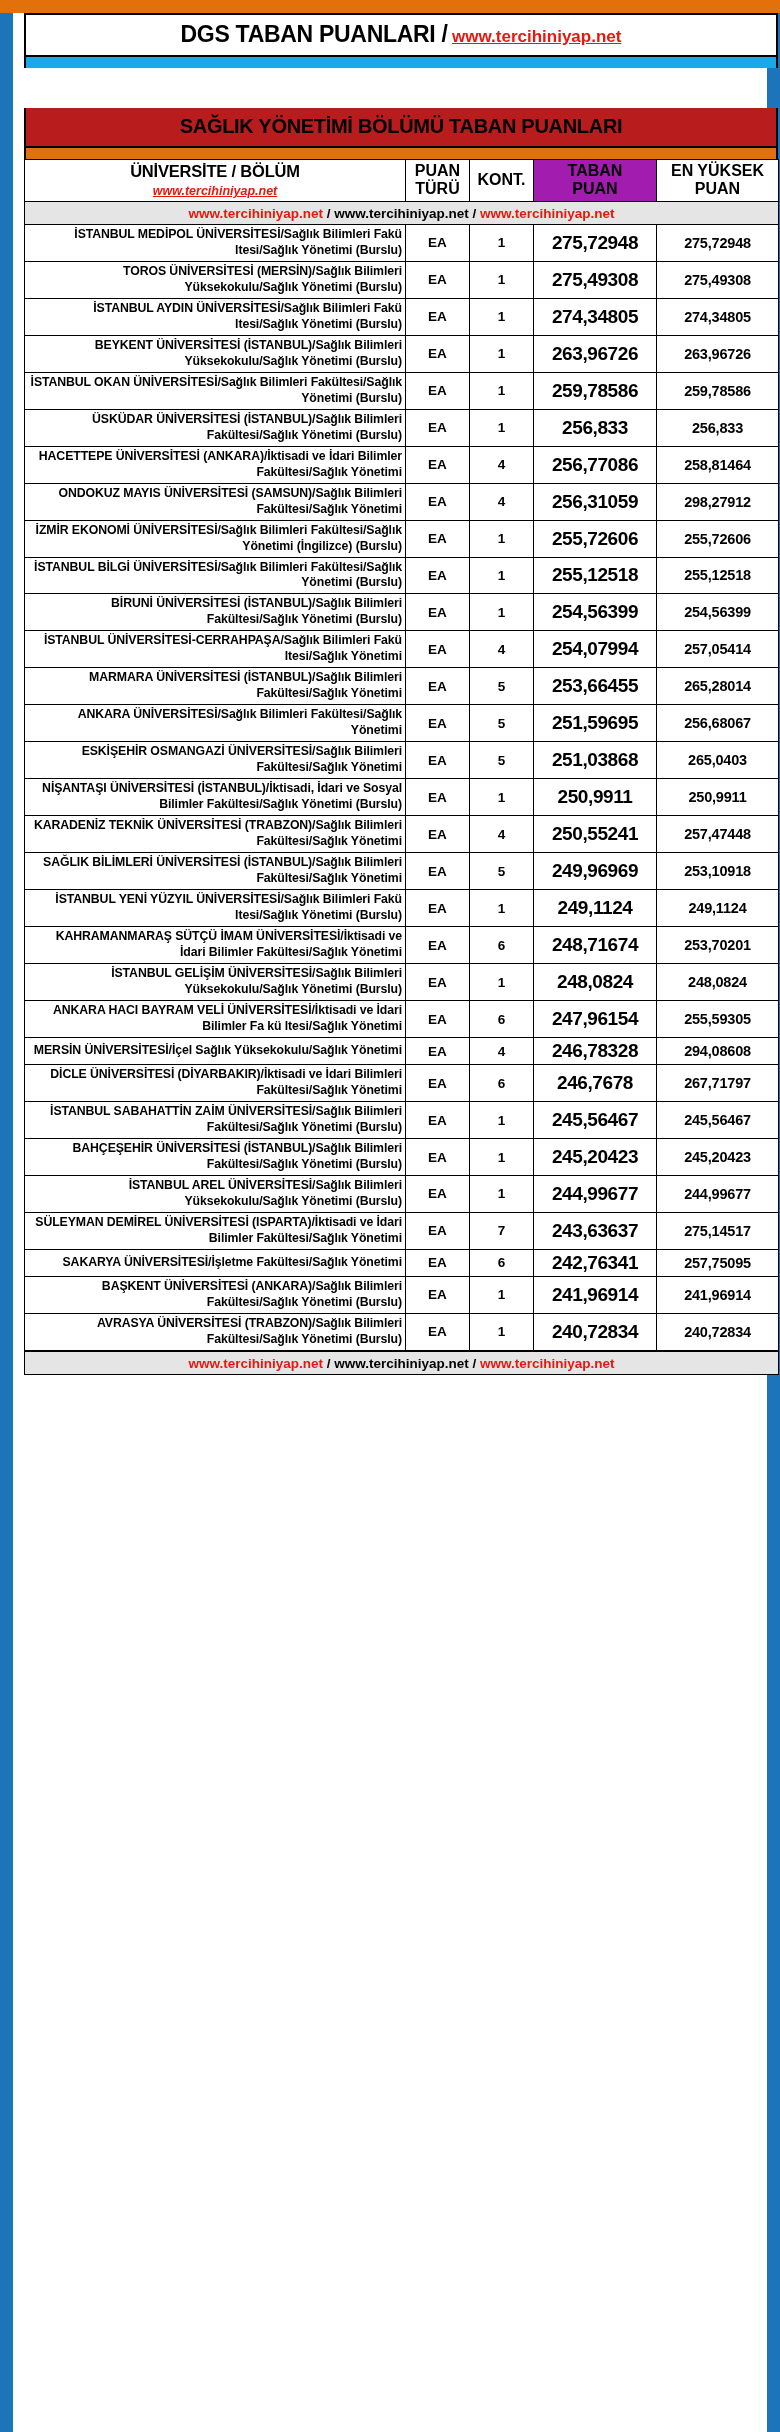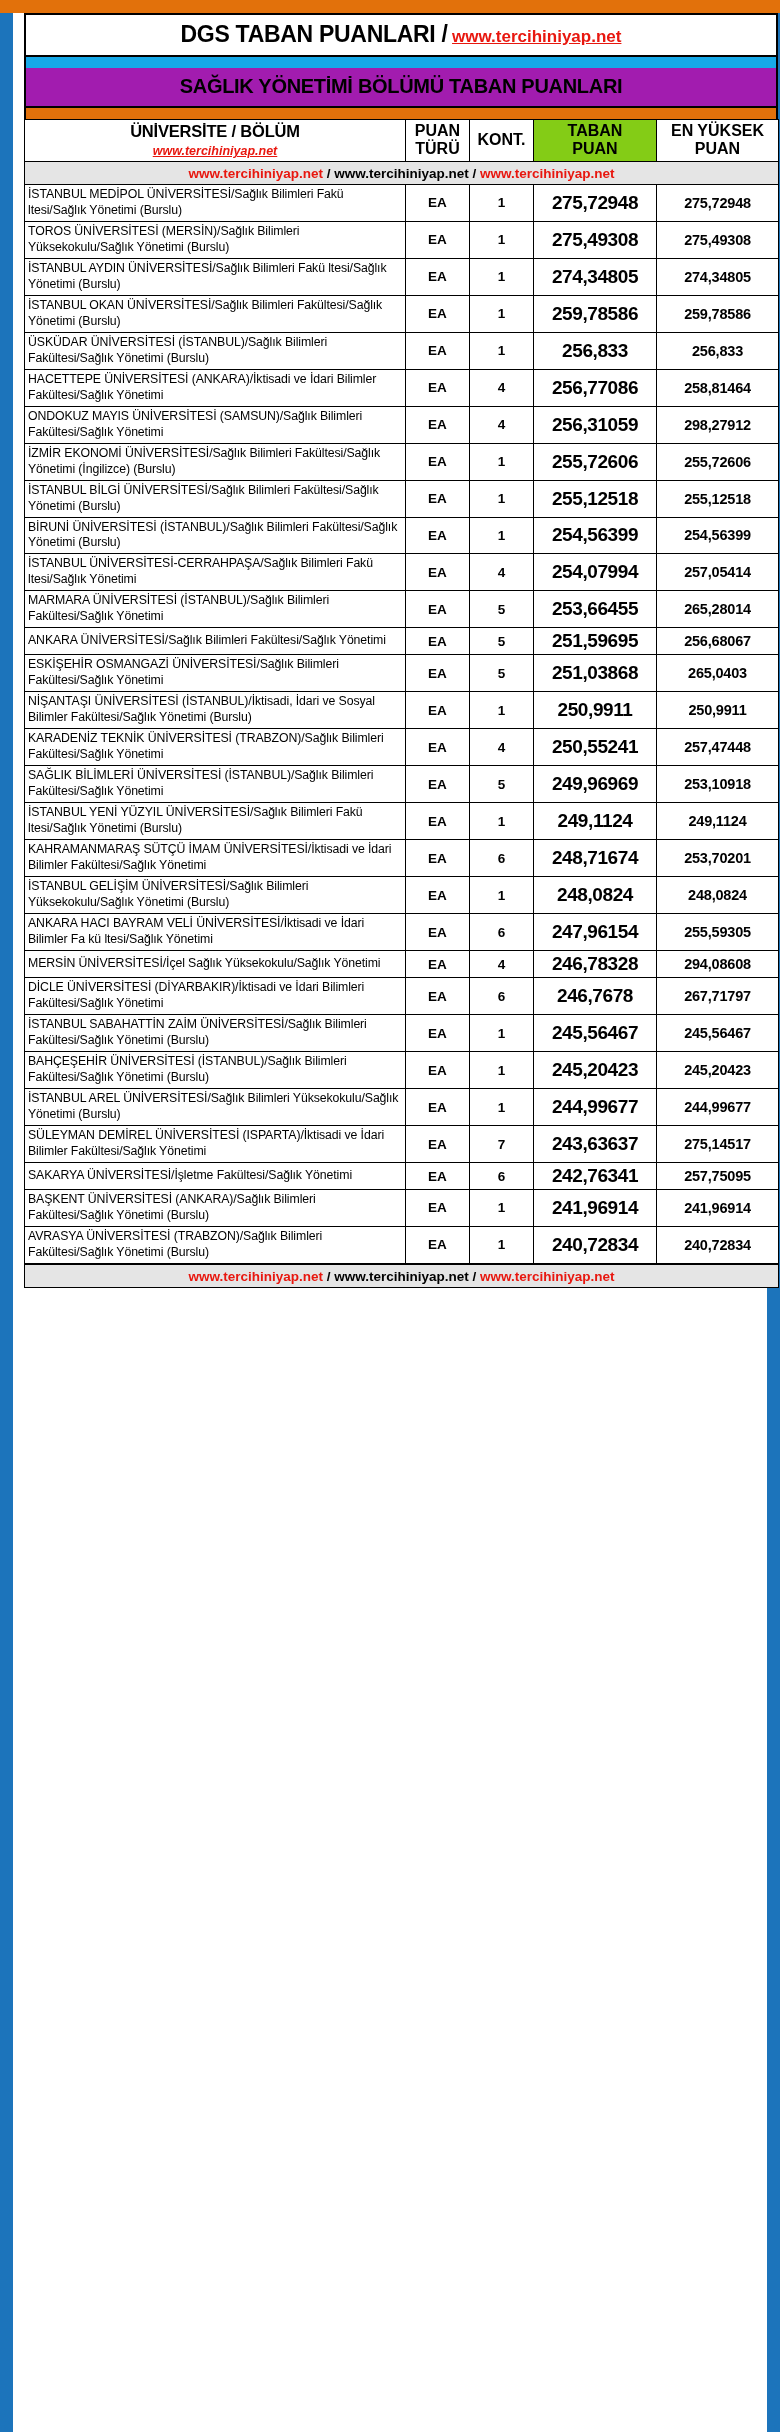--- a/index.html
+++ b/index.html
@@ -49,25 +49,26 @@
   .title-link{
     color:#e8170f; font-size:17px; font-weight:bold;
     text-decoration:underline;
   }
   .cyan-bar{
     height:11px; background:#17a9e8;
     border-left:2px solid #000; border-right:2px solid #000;
     box-sizing:border-box;
   }
   .subtitle-box{
-    background:#a21caf;
+    background:#b91c1c;
     border:2px solid #000; border-top:none;
     text-align:center;
     padding:7px 4px 8px 4px;
     box-sizing:border-box;
+    margin-top:40px;
   }
   .subtitle-text{
     font-size:20px; font-weight:bold; color:#000;
     letter-spacing:-0.3px; white-space:nowrap;
   }
   .orange-bar{
     height:11px; background:#e2710b;
     border-left:2px solid #000; border-right:2px solid #000;
     box-sizing:border-box;
   }
@@ -100,35 +101,35 @@
     font-size:16.5px; font-weight:bold; color:#000; letter-spacing:-0.2px;
   }
   .hdr-uni .h2{
     font-size:12.5px; font-weight:bold; font-style:italic;
     color:#e8170f; text-decoration:underline; margin-top:3px;
   }
   .hdr-cell{
     text-align:center; font-size:16px; font-weight:bold; color:#000;
     background:#fff; line-height:1.15;
   }
-  .hdr-cell.taban{ background:#84cc16; }
+  .hdr-cell.taban{ background:#a21caf; }
 
   
   .banner-cell{
     background:#e5e5e5; text-align:center; padding:3px 0 4px 0;
   }
   .banner-text{
     font-size:13.5px; font-weight:bold; white-space:nowrap;
   }
   .banner-text .rd{color:#e8170f;}
   .banner-text .bk{color:#000;}
 
   
   .c-name{
-    text-align:left; font-size:12.3px; font-weight:normal; color:#000;
+    text-align:right; font-size:12.3px; font-weight:bold; color:#000;
     line-height:1.30; padding:5px 4px 6px 4px; letter-spacing:-0.1px;
   }
   .c-tur, .c-kont{
     text-align:center; font-size:13.5px; font-weight:bold; color:#000;
   }
   .c-taban{
     text-align:center; font-size:19px; font-weight:bold; color:#000;
     letter-spacing:-0.4px;
   }
   .c-max{
@@ -211,20 +212,27 @@
             <td class="c-kont">1</td>
             <td class="c-taban">275,49308</td>
             <td class="c-max">275,49308</td>
           </tr>
           <tr>
             <td class="c-name">İSTANBUL AYDIN ÜNİVERSİTESİ/Sağlık Bilimleri Fakü ltesi/Sağlık Yönetimi (Burslu)</td>
             <td class="c-tur">EA</td>
             <td class="c-kont">1</td>
             <td class="c-taban">274,34805</td>
             <td class="c-max">274,34805</td>
+          </tr>
+          <tr>
+            <td class="c-name">BEYKENT ÜNİVERSİTESİ (İSTANBUL)/Sağlık Bilimleri Yüksekokulu/Sağlık Yönetimi (Burslu)</td>
+            <td class="c-tur">EA</td>
+            <td class="c-kont">1</td>
+            <td class="c-taban">263,96726</td>
+            <td class="c-max">263,96726</td>
           </tr>
           <tr>
             <td class="c-name">İSTANBUL OKAN ÜNİVERSİTESİ/Sağlık Bilimleri Fakültesi/Sağlık Yönetimi (Burslu)</td>
             <td class="c-tur">EA</td>
             <td class="c-kont">1</td>
             <td class="c-taban">259,78586</td>
             <td class="c-max">259,78586</td>
           </tr>
           <tr>
             <td class="c-name">ÜSKÜDAR ÜNİVERSİTESİ (İSTANBUL)/Sağlık Bilimleri Fakültesi/Sağlık Yönetimi (Burslu)</td>

